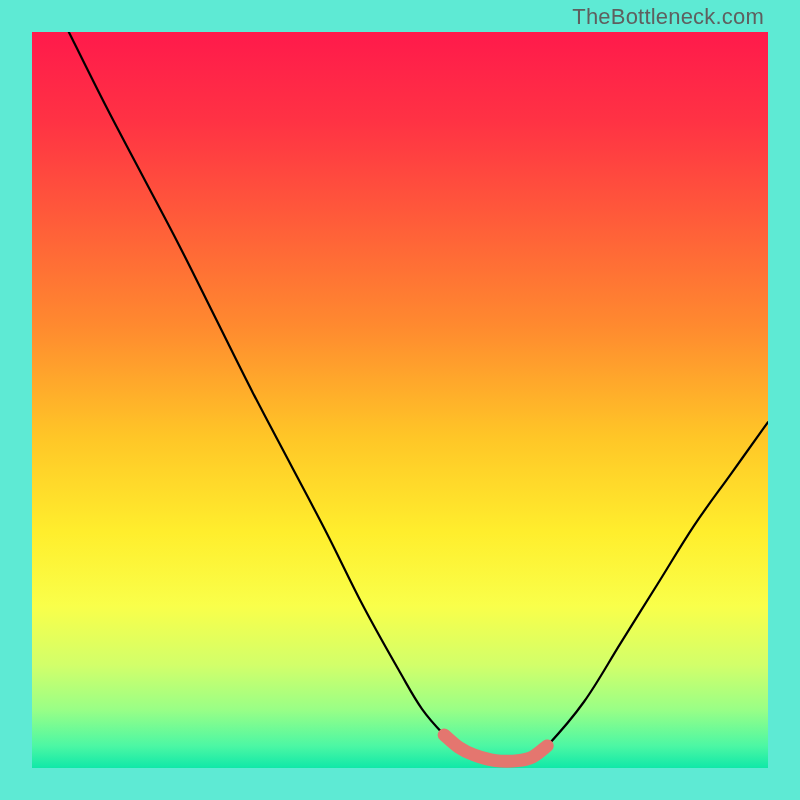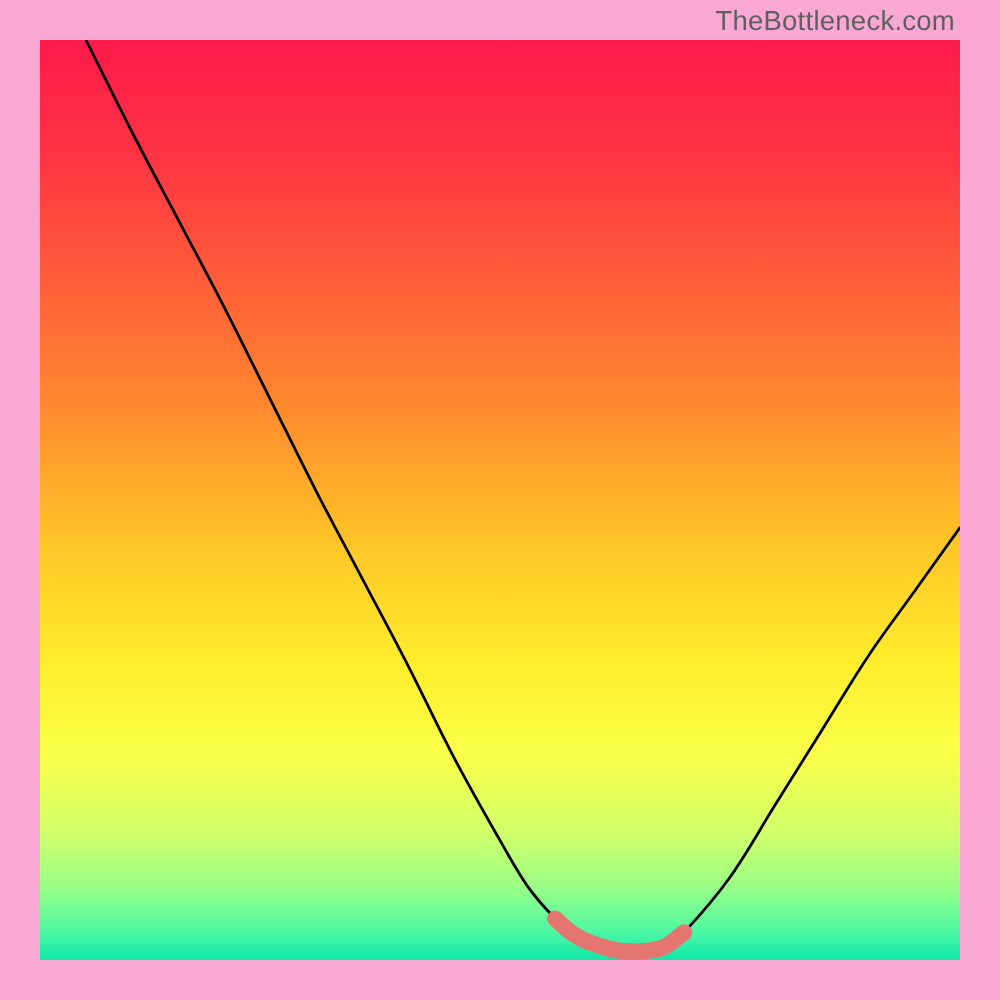--- a/index.html
+++ b/index.html
@@ -6,21 +6,21 @@
     margin: 0;
     padding: 0;
     width: 800px;
     height: 800px;
     background: #000;
     overflow: hidden;
   }
   .frame {
     position: absolute;
     inset: 0;
-    background: #f9a8d4;
+    background: #5eead4;
   }
   .plot-area {
     position: absolute;
     left: 32px;
     top: 32px;
     width: 736px;
     height: 736px;
     overflow: hidden;
   }
   .watermark {

